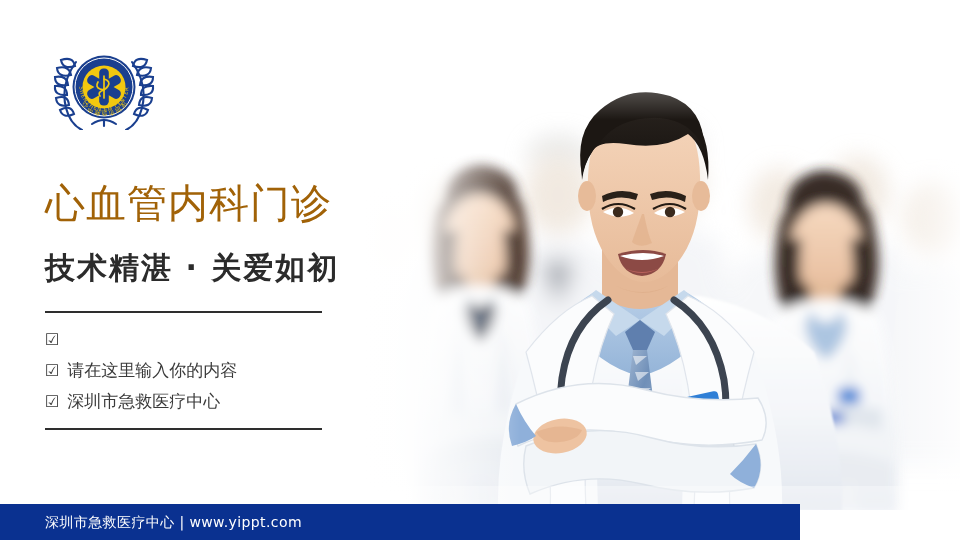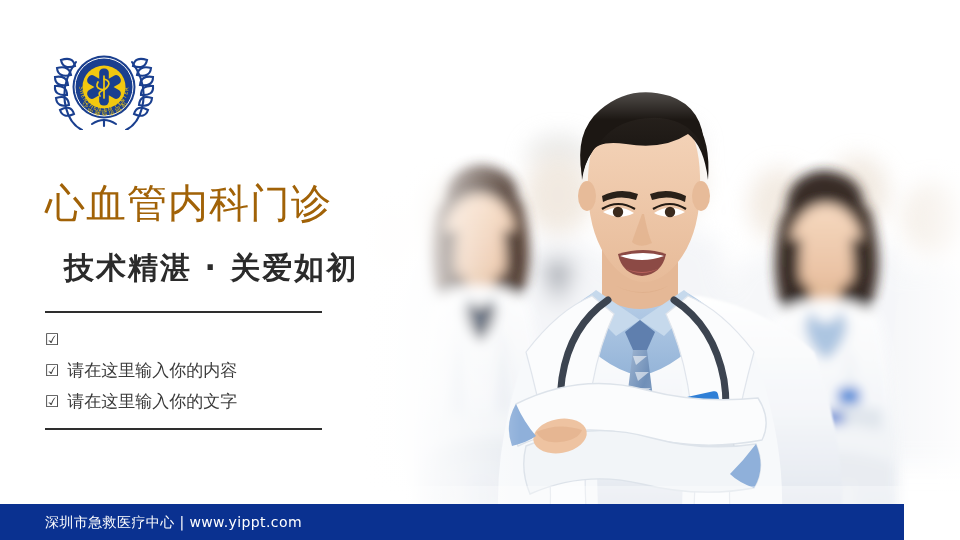--- a/index.html
+++ b/index.html
@@ -74,21 +74,20 @@
   #subtitle {
     position: absolute;
     left: 45px;
     top: 253px;
     font-size: 30px;
     font-weight: bold;
     letter-spacing: 2px;
     color: #2b2b2b;
     line-height: 1;
     white-space: nowrap;
-    margin-left: 19px;
   }
   .rule {
     position: absolute;
     left: 45px;
     width: 277px;
     height: 2px;
     background: #2e2e2e;
   }
   #rule-top  { top: 311px; }
   #rule-bot  { top: 428px; }
@@ -112,21 +111,21 @@
     font-size: 16px;
     color: #3a3a3a;
     line-height: 30px;
   }
 
   
   #footer {
     position: absolute;
     left: 0;
     bottom: 0;
-    width: 904px;
+    width: 800px;
     height: 36px;
     background: #0a3190;
   }
   #footer-text {
     position: absolute;
     left: 45px;
     top: 0;
     height: 36px;
     line-height: 36px;
     font-size: 14px;
@@ -407,21 +406,21 @@
   <div id="bullets">
     <div class="bullet">
       <span class="box">☑</span>
     </div>
     <div class="bullet">
       <span class="box">☑</span>
       <span>请在这里输入你的内容</span>
     </div>
     <div class="bullet">
       <span class="box">☑</span>
-      <span>请在这里输入你的文字</span>
+      <span>深圳市急救医疗中心</span>
     </div>
   </div>
 
   <div id="footer">
     <div id="footer-text">深圳市急救医疗中心 | www.yippt.com</div>
   </div>
 
 </div>
 
 </body></html>

